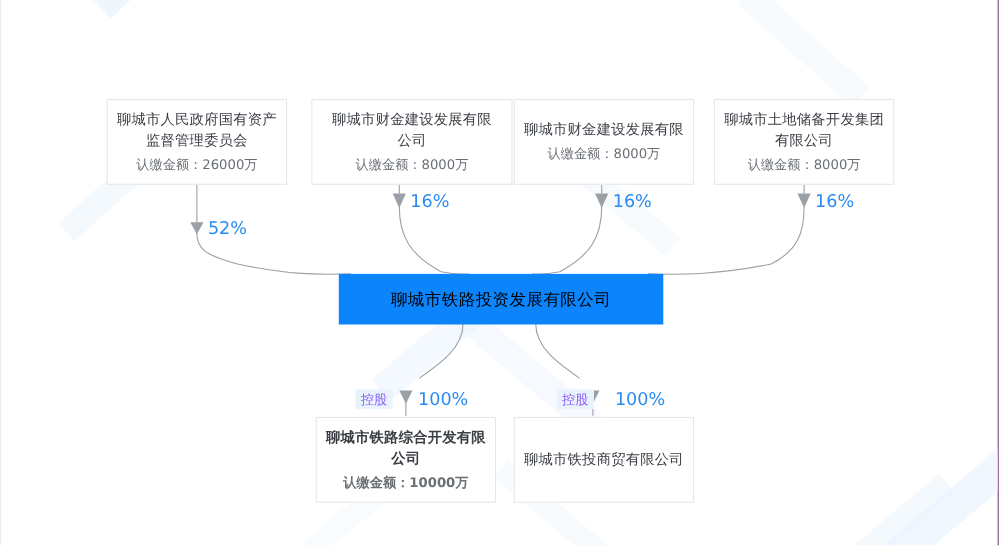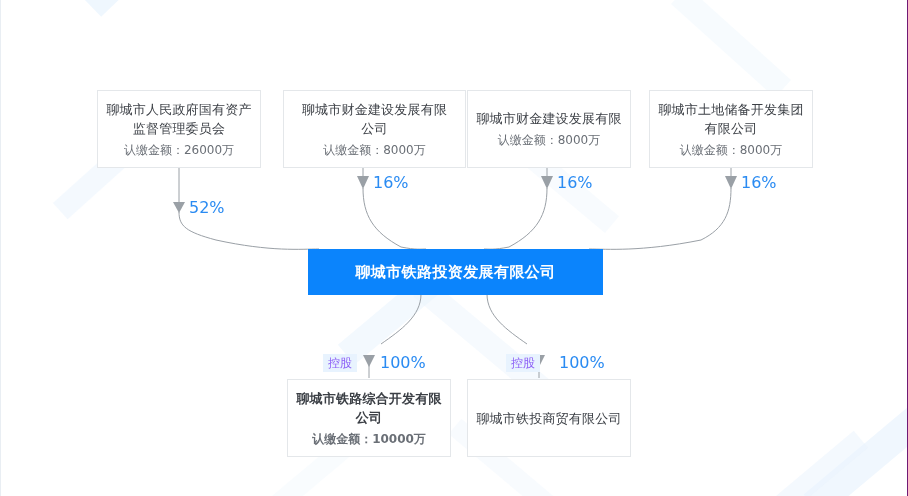--- a/index.html
+++ b/index.html
@@ -80,23 +80,23 @@
   .center-node {
     position: absolute;
     box-sizing: border-box;
     background: #0b84fc;
     display: flex;
     align-items: center;
     justify-content: center;
     text-align: center;
   }
   .center-node .nm {
-    color: #ffffff;
+    color: #000000;
     font-size: 15px;
-    font-weight: bold;
+    font-weight: normal;
     letter-spacing: .4px;
   }
 
   
   .pct {
     position: absolute;
     color: #2a8bf2;
     font-size: 16px;
     line-height: 14px;
     white-space: nowrap;

